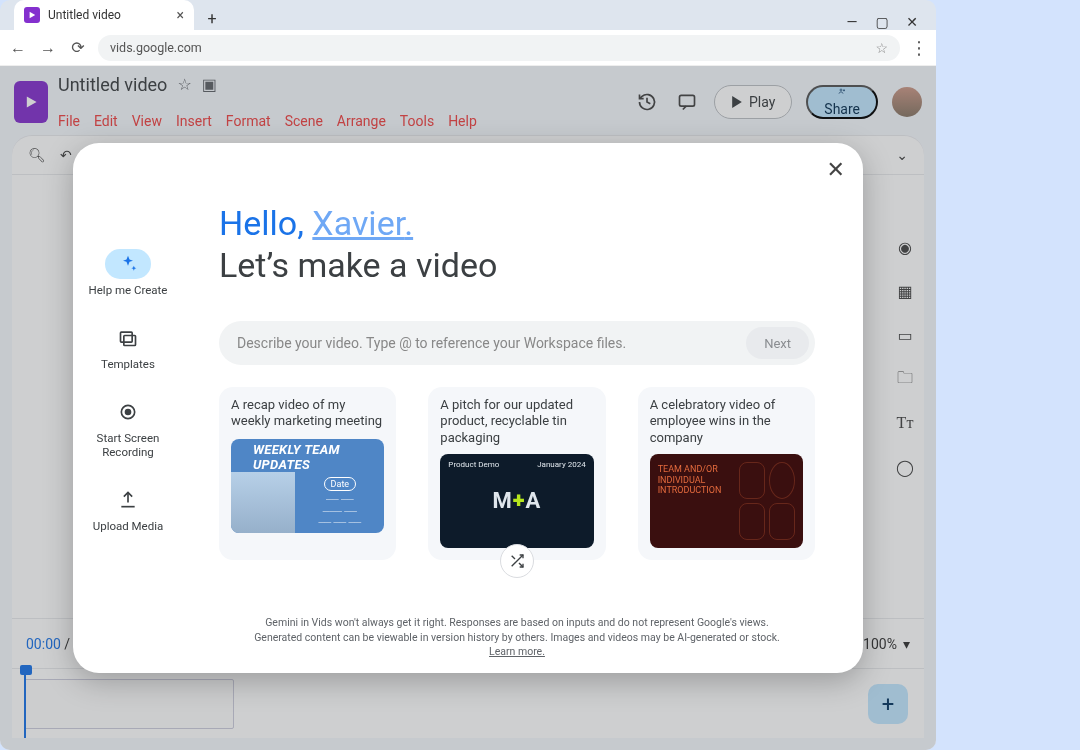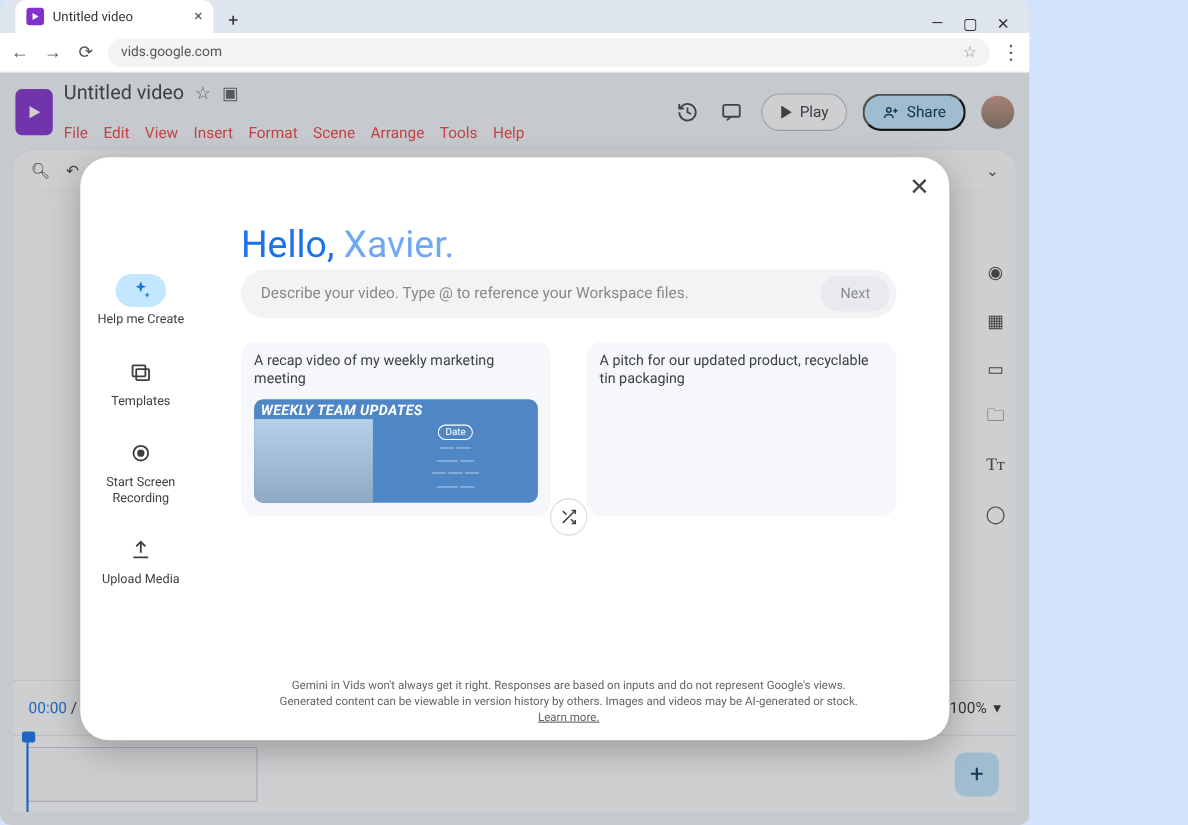--- a/index.html
+++ b/index.html
@@ -29,21 +29,21 @@
   .applogo { width:34px; height:42px; background:#8430ce; border-radius:6px; display:flex; align-items:center; justify-content:center; margin-right:10px; }
   .applogo svg { width:14px; height:14px; fill:#fff; }
   .titlecol { display:flex; flex-direction:column; }
   .titlerow { display:flex; align-items:center; gap:10px; font-size:18px; color:#3c4043; }
   .titlerow .ticon { color:#5f6368; font-size:16px; }
   .menurow { display:flex; gap:14px; font-size:14px; color:#ef4444; margin-top:18px; }
   .headright { margin-left:auto; display:flex; align-items:center; gap:14px; }
   .iconbtn { width:26px; height:26px; display:flex; align-items:center; justify-content:center; color:#444; }
   .playbtn { border:1px solid #bcc0c4; border-radius:18px; height:34px; padding:0 16px; display:flex; align-items:center; gap:6px; font-size:14px; color:#3c4043; background:#fff; }
   .playbtn svg { width:12px; height:12px; fill:#3c4043; }
-  .sharebtn { background:#c2e7ff; border-radius:18px; height:34px; padding:0 16px; display:flex; align-items:center; gap:6px; font-size:14px; color:#062e4f; }
+  .sharebtn { background:#c2e7ff; border-radius:18px; height:34px; padding:0 16px; display:flex; align-items:center; gap:6px; font-size:14px; color:#062e4f;flex-direction:column; }
   .avatar { width:30px; height:30px; border-radius:50%; background:linear-gradient(#c98,#876); }
 
   .apptoolbar { height:40px; border-top:1px solid #e8eaed; border-bottom:1px solid #e8eaed; margin:6px 12px 0 12px; background:#fff; border-radius:20px 20px 0 0; display:flex; align-items:center; padding:0 16px; gap:14px; color:#444; font-size:14px; }
   .apptoolbar .tool { width:18px; }
   .apptoolbar .chev { margin-left:auto; }
 
   .canvas { flex:1; margin:0 12px; background:#fff; position:relative; }
 
   .sidepanel { position:absolute; right:20px; top:170px; display:flex; flex-direction:column; gap:22px; align-items:center; }
   .sidepanel .sicon { width:22px; height:22px; color:#444; display:flex; align-items:center; justify-content:center; }
@@ -62,34 +62,34 @@
   .dialog { width:790px; height:530px; background:#fff; border-radius:26px; display:flex; overflow:hidden; box-shadow:0 8px 30px rgba(0,0,0,0.25); position:relative; }
   .closex { position:absolute; right:18px; top:14px; font-size:22px; color:#444; cursor:pointer; }
   .dside { width:110px; padding:106px 6px 0 6px; display:flex; flex-direction:column; align-items:center; gap:26px; font-size:11.5px; color:#3c4043; text-align:center; }
   .ditem { display:flex; flex-direction:column; align-items:center; gap:4px; cursor:pointer; }
   .ditem .bubble { width:46px; height:30px; border-radius:15px; display:flex; align-items:center; justify-content:center; }
   .ditem.active .bubble { background:#c2e7ff; }
   .ditem .ico { width:20px; height:20px; }
   .dmain { flex:1; padding:60px 48px 14px 36px; display:flex; flex-direction:column; }
   .greet { font-size:34px; font-weight:400; margin-bottom:2px; }
   .greet .g1 { color:#1a73e8; }
-  .greet .g2 { color:#6fa8f5; }
+  .greet .g2 { color:#6fa8f5;text-decoration:underline; }
   .subhead { font-size:34px; color:#3c4043; margin-bottom:36px; }
   .promptrow { display:flex; align-items:center; background:#f1f3f4; border-radius:24px; height:44px; padding:0 6px 0 18px; font-size:14px; color:#777; }
   .promptrow input { border:none; background:transparent; flex:1; font-size:14px; outline:none; color:#0f172a; }
   .promptrow input::placeholder { color:#888; }
   .nextbtn { background:#e8eaed; color:#8a8d91; border-radius:18px; height:32px; padding:0 18px; font-size:13px; display:flex; align-items:center; }
   .cards { display:flex; gap:32px; margin-top:22px; }
   .card { flex:1; background:#f5f7fa; border-radius:14px; padding:10px 12px 12px 12px; display:flex; flex-direction:column; cursor:pointer; }
   .card .caption { font-size:13px; color:#3c4043; line-height:1.25; min-height:34px; }
   .thumb { margin-top:8px; height:94px; border-radius:8px; overflow:hidden; display:flex; align-items:center; justify-content:center; position:relative; }
   .thumb1 { background:#4f86c6; color:#fff; }
   .thumb1 .t1left { width:42%; height:100%; background:linear-gradient(#b7d0e8,#8fa9c4); }
   .thumb1 .t1right { flex:1; padding:5px 6px; font-size:9px; text-align:center; }
-  .thumb1 .t1head { font-style:italic; font-weight:700; font-size:13px; letter-spacing:0.3px; text-align:left; padding:3px 0 0 6px; }
+  .thumb1 .t1head { font-style:italic; font-weight:700; font-size:13px; letter-spacing:0.3px; text-align:left; padding:3px 0 0 22px; }
   .thumb1wrap { position:absolute; inset:0; display:flex; flex-direction:column; }
   .thumb1body { flex:1; display:flex; }
   .thumb2 { background:#0d1b2a; color:#dfe6ec; font-size:10px; }
   .thumb2 .row1 { position:absolute; top:6px; left:8px; right:8px; display:flex; justify-content:space-between; font-size:8px; }
   .thumb2 .ma { font-size:22px; font-weight:700; letter-spacing:1px; }
   .thumb2 .ma b { color:#b6e61d; }
   .thumb3 { background:#3a0f0f; color:#e36a3d; }
   .thumb3 .left3 { position:absolute; left:8px; top:10px; font-size:9px; line-height:1.2; width:60%; }
   .thumb3 .shapes { position:absolute; right:8px; top:8px; bottom:8px; width:56px; display:grid; grid-template-columns:1fr 1fr; grid-template-rows:1fr 1fr; gap:4px; }
   .thumb3 .shapes div { border:1px solid #e36a3d44; border-radius:8px; }
@@ -267,20 +267,21 @@
                 </svg>
               </span>
             <span>Upload Media</span>
           </div>
         </div>
 
         <div class="dmain">
           <div class="greet">
             <span class="g1">Hello, </span><span class="g2">Xavier</span><span class="g2">.</span>
           </div>
+          <div class="subhead">Let’s make a video</div>
 
           <div class="promptrow">
             <input placeholder="Describe your video. Type @ to reference your Workspace files." style="">
             <span class="nextbtn">Next</span>
           </div>
 
           <div class="cards">
             <div class="card">
               <div class="caption">A recap video of my weekly marketing meeting</div>
               <div class="thumb thumb1">
@@ -291,20 +292,43 @@
                     <div class="t1right">
                       <div style="border:1px solid #fff;border-radius:10px;padding:1px 6px;display:inline-block;margin-bottom:3px;">Date</div>
                       <div style="opacity:.7;line-height:1.3;">── ──<br>─── ──<br>── ── ──<br>─── ──</div>
                     </div>
                   </div>
                 </div>
               </div>
             </div>
             <div class="card">
               <div class="caption">A pitch for our updated product, recyclable tin packaging</div>
+              <div class="thumb thumb2">
+                <div class="row1">
+                    <span>Product Demo</span>
+                    <span>January 2024</span>
+                  </div>
+                <div class="ma">M<b>+</b>A</div>
+              </div>
+            </div>
+            <div class="card">
+              <div class="caption">A celebratory video of employee wins in the company</div>
+              <div class="thumb thumb3">
+                <div class="left3">
+                  <span>TEAM AND/OR</span><br>
+                  <span>INDIVIDUAL</span><br>
+                  <span>INTRODUCTION</span>
+                </div>
+                <div class="shapes">
+                    <div></div>
+                    <div style="border-radius:50%;"></div>
+                    <div></div>
+                    <div></div>
+                  </div>
+              </div>
             </div>
           </div>
           <div class="shuffle">
             <svg width="16" height="16" viewBox="0 0 24 24" fill="none" stroke="#3c4043" stroke-width="2">
                 <path d="M16 3h5v5"></path>
                 <path d="M4 20L21 3"></path>
                 <path d="M21 16v5h-5"></path>
                 <path d="M15 15l6 6"></path>
                 <path d="M4 4l5 5"></path>
               </svg>

